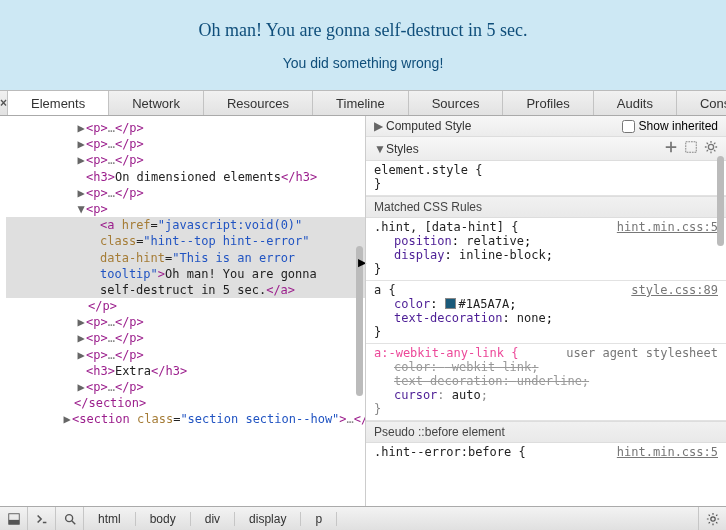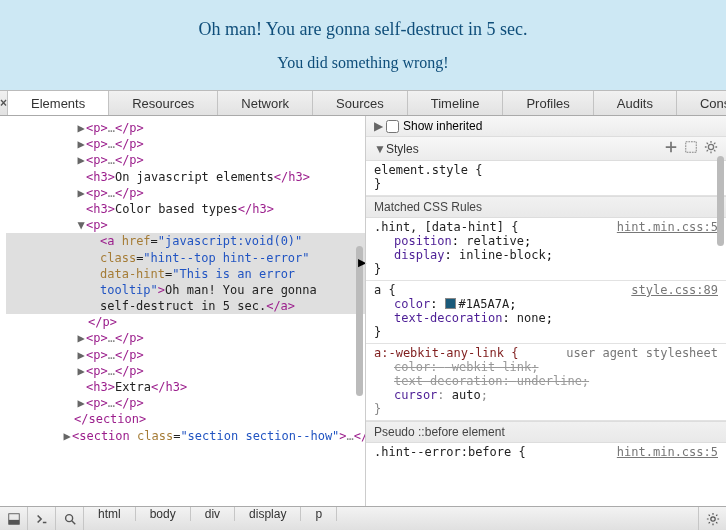--- a/index.html
+++ b/index.html
@@ -1,21 +1,21 @@
 <!DOCTYPE html>
 <html><head>
 <meta charset="utf-8">
 <style>
   * { box-sizing: border-box; margin: 0; padding: 0; }
   body { font-family: "Lucida Grande", Helvetica, Arial, sans-serif; font-size: 12px; width: 726px; height: 530px; overflow: hidden; background: #fff; }
   
   
   .page-viewport { background: #cde8f4; height: 90px; display: flex; flex-direction: column; align-items: center; justify-content: center; gap: 14px; }
   .page-viewport .t1 { color: #0f4e7a; font-size: 18px; font-family: Georgia, serif; }
-  .page-viewport .t2 { color: #0f4e7a; font-size: 16px; font-family: Liberation Serif, serif; }
+  .page-viewport .t2 { color: #0f4e7a; font-size: 14px; font-family: Liberation Sans, sans-serif; }
   
   
   .tabs { display: flex; align-items: stretch; background: linear-gradient(#f1f1f1,#e2e2e2); border-top: 1px solid #bbb; border-bottom: 1px solid #aaa; height: 26px; }
   .tabs .close { width: 24px; display: flex; align-items: center; justify-content: center; border-right: 1px solid #c3c3c3; color: #555; font-weight: bold; cursor: pointer; font-size:12px;}
   .tabs .tab { padding: 0 23px; display: flex; align-items: center; border-right: 1px solid #c3c3c3; color: #333; cursor: pointer; font-size: 13px; }
   .tabs .tab.active { background: #fff; font-weight: 500; }
   
   
   .main { display: flex; height: 390px; position: relative; }
   .dom-pane { width: 365px; overflow: hidden; font-family: Menlo, Consolas, monospace; font-size: 12px; line-height: 1.35; color: #222; position:relative; }
@@ -56,21 +56,21 @@
   .strike { text-decoration: line-through; color:#999; }
   .strike .prop-name { color:#999; }
   .strike .prop-val { color:#999; }
   .swatch { display:inline-block; width:11px; height:11px; border:1px solid #888; vertical-align:-1px; margin-right:3px;}
   .ua-row { color:#888; }
   .section-rule-head { background: linear-gradient(#f1f1f1,#e9e9e9); border-top:1px solid #ddd; border-bottom:1px solid #ddd; padding:3px 8px; font-family:"Lucida Grande", Helvetica, Arial, sans-serif; font-size:12px; color:#444;}
   
   
   .status { display:flex; align-items:stretch; height:24px; background: linear-gradient(#f3f3f3,#e0e0e0); border-top:1px solid #aaa; font-family:"Lucida Grande", Helvetica, Arial, sans-serif; font-size:12px; }
   .status .btn { width:28px; display:flex; align-items:center; justify-content:center; border-right:1px solid #c6c6c6; color:#555; cursor:pointer; }
-  .crumbs { flex:1; display:flex; align-items:flex-start; overflow:hidden; }
+  .crumbs { flex:1; display:flex; align-items:center; overflow:hidden; }
   .crumb { padding:0 14px; display:flex; align-items:center; border-right:1px solid #c6c6c6; cursor:pointer; color:#333; }
   .crumb.active { background:#4a7fbf; color:#fff; }
   .status .gear { width:28px; display:flex; align-items:center;justify-content:center; border-left:1px solid #c6c6c6; color:#555; cursor:pointer;}
   
   .scroll-hint { position:absolute; right:0; top:0; bottom:0; width:12px; }
   .scroll-thumb { position:absolute; right:2px; width:7px; background:#bbb; border-radius:4px;}
   .gutter-drag { position:absolute; left:358px; top:140px; width:8px; font-size:11px; color:#000;}
   
   svg.ico { width:14px; height:14px; }
 </style>
@@ -78,39 +78,38 @@
 <body>
 
 <div class="page-viewport">
   <div class="t1">Oh man! You are gonna self-destruct in 5 sec.</div>
   <div class="t2">You did something wrong!</div>
 </div>
 
 <div class="tabs">
   <div class="close">×</div>
   <div class="tab active">Elements</div>
+  <div class="tab">Network</div>
   <div class="tab">Resources</div>
-  <div class="tab">Network</div>
+  <div class="tab">Timeline</div>
   <div class="tab">Sources</div>
-  <div class="tab">Timeline</div>
   <div class="tab">Profiles</div>
   <div class="tab">Audits</div>
   <div class="tab">Console</div>
 </div>
 
 <div class="main">
 
   <div class="dom-pane">
     <div class="inner">
       <div class="node indent-1"><span class="tri">▶</span><span class="tag-open">&lt;p&gt;</span><span class="ellipsis">…</span><span class="tag-close">&lt;/p&gt;</span></div>
       <div class="node indent-1"><span class="tri">▶</span><span class="tag-open">&lt;p&gt;</span><span class="ellipsis">…</span><span class="tag-close">&lt;/p&gt;</span></div>
       <div class="node indent-1"><span class="tri">▶</span><span class="tag-open">&lt;p&gt;</span><span class="ellipsis">…</span><span class="tag-close">&lt;/p&gt;</span></div>
-      <div class="node indent-1"><span class="tri">&nbsp;</span><span class="tag-open">&lt;h3&gt;</span><span class="text-node">On javascript elements</span><span class="tag-close">&lt;/h3&gt;</span></div>
-      <div class="node indent-1"><span class="tri">▶</span><span class="tag-open">&lt;p&gt;</span><span class="ellipsis">…</span><span class="tag-close">&lt;/p&gt;</span></div>
-      <div class="node indent-1"><span class="tri">&nbsp;</span><span class="tag-open">&lt;h3&gt;</span><span class="text-node">Color based types</span><span class="tag-close">&lt;/h3&gt;</span></div>
+      <div class="node indent-1"><span class="tri">&nbsp;</span><span class="tag-open">&lt;h3&gt;</span><span class="text-node">On dimensioned elements</span><span class="tag-close">&lt;/h3&gt;</span></div>
+      <div class="node indent-1"><span class="tri">▶</span><span class="tag-open">&lt;p&gt;</span><span class="ellipsis">…</span><span class="tag-close">&lt;/p&gt;</span></div>
       <div class="node indent-1"><span class="tri">▼</span><span class="tag-open">&lt;p&gt;</span></div>
 
       <div class="node indent-3 wrap sel-row">
         <span class="tag-open">&lt;a </span><span class="attr-name">href</span>=<span class="attr-val">"javascript:void(0)"</span>
         <span class="attr-name">class</span>=<span class="attr-val">"hint--top  hint--error"</span>
         <span class="attr-name">data-hint</span>=<span class="attr-val">"This is an error tooltip"</span><span class="tag-open">&gt;</span><span class="text-node">Oh man! You are gonna self-destruct in 5 sec.</span><span class="tag-close">&lt;/a&gt;</span>
       </div>
 
       <div class="node indent-2"><span class="tag-close">&lt;/p&gt;</span></div>
       <div class="node indent-1"><span class="tri">▶</span><span class="tag-open">&lt;p&gt;</span><span class="ellipsis">…</span><span class="tag-close">&lt;/p&gt;</span></div>
@@ -124,20 +123,21 @@
     <div class="scroll-hint">
         <div class="scroll-thumb" style="top:130px;height:150px;"></div>
       </div>
   </div>
 
   <span class="gutter-drag">▶</span>
 
   <div class="styles-pane">
     <div class="side-row">
       <span class="arrow">▶</span>
+      <span class="label">Computed Style</span>
       <input type="checkbox" class="ck" style="">
       <span>Show inherited</span>
     </div>
     <div class="side-row">
       <span class="arrow">▼</span>
       <span class="label">Styles</span>
       <span class="icons">
         <span><svg class="ico" viewBox="0 0 16 16">
               <path d="M8 2v12M2 8h12" stroke="#777" stroke-width="2" fill="none"></path>
             </svg></span>
@@ -169,21 +169,21 @@
     <div class="rule-block">
       <span class="src">style.css:89</span>
       <div class="sel">a {</div>
       <div class="prop"><span class="prop-name">color</span>: <span class="swatch" style="background:#1A5A7A"></span><span class="prop-val">#1A5A7A</span>;</div>
       <div class="prop"><span class="prop-name">text-decoration</span>: <span class="prop-val">none</span>;</div>
       <div class="brace">}</div>
     </div>
 
     <div class="rule-block ua-row">
       <span class="src" style="text-decoration:none;">user agent stylesheet</span>
-      <div class="sel" style="color:#7f1d1d">a:-webkit-any-link {</div>
+      <div class="sel" style="color:#ec4899">a:-webkit-any-link {</div>
       <div class="prop strike"><span class="prop-name">color</span>: <span class="prop-val">-webkit-link</span>;</div>
       <div class="prop strike"><span class="prop-name">text-decoration</span>: <span class="prop-val">underline</span>;</div>
       <div class="prop"><span class="prop-name">cursor</span>: <span class="prop-val">auto</span>;</div>
       <div class="brace" style="color:#888">}</div>
     </div>
 
     <div class="section-rule-head">Pseudo ::before element</div>
 
     <div class="rule-block" style="border-bottom:none;">
       <span class="src">hint.min.css:5</span>

